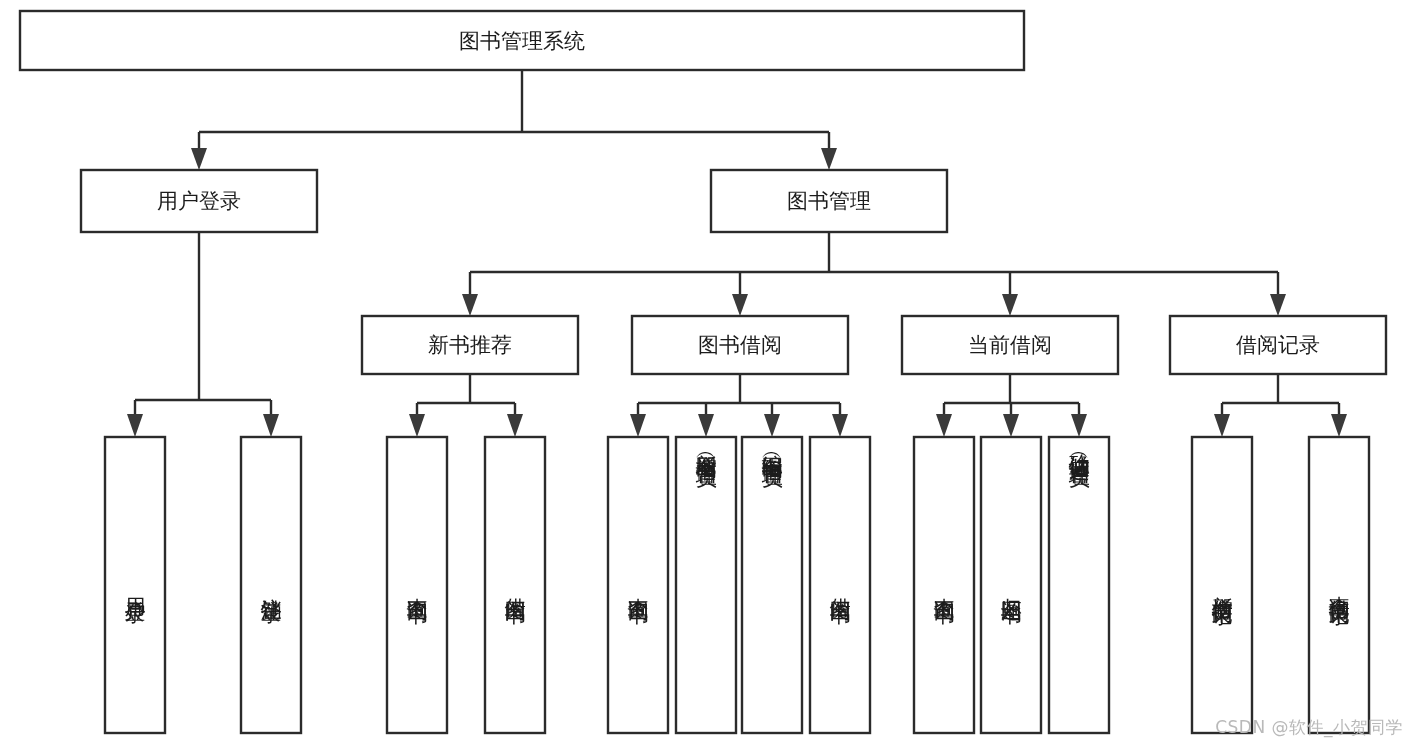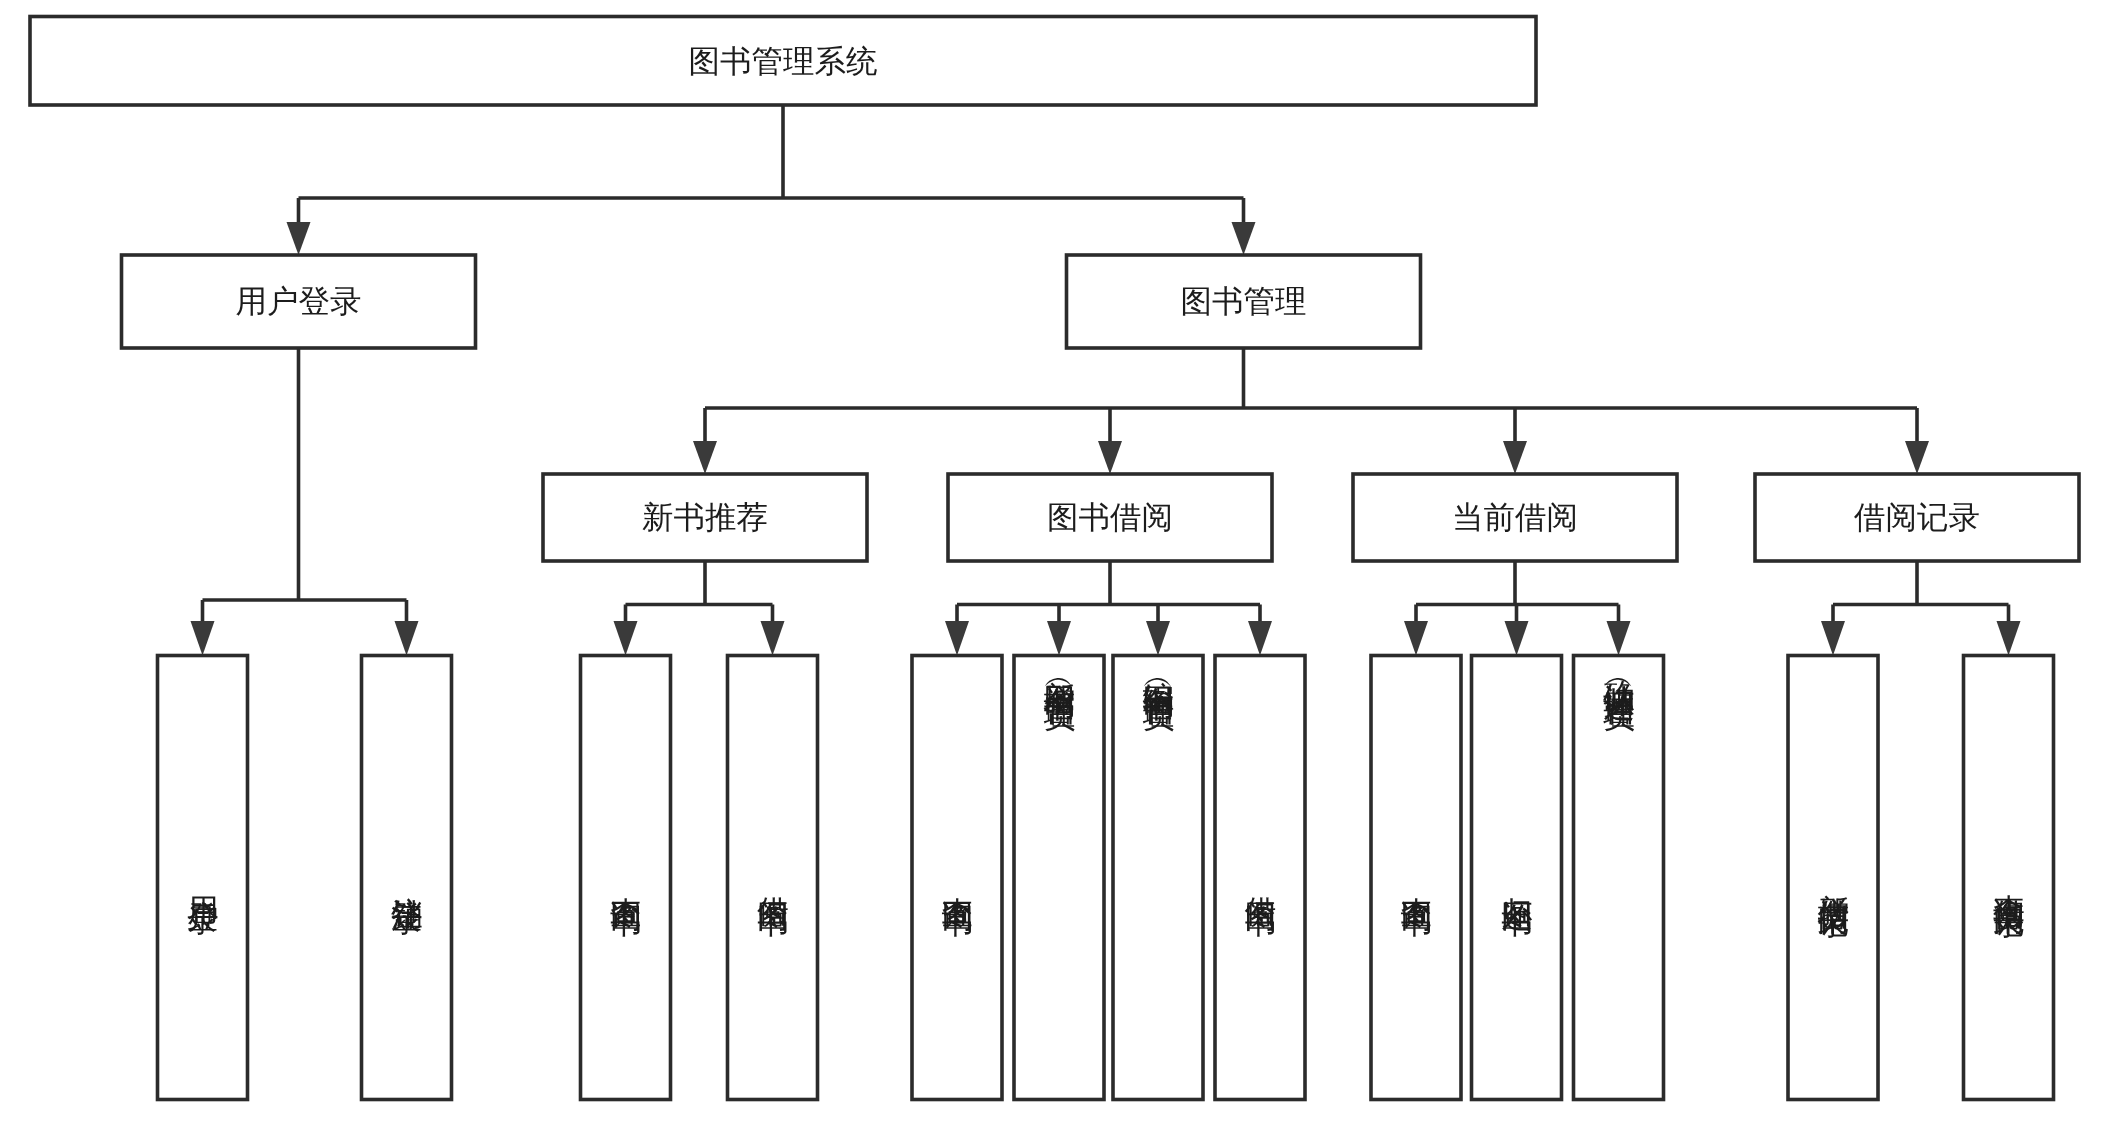--- a/index.html
+++ b/index.html
@@ -230,13 +230,14 @@
     <div class="vlabel">确认归还（管理员）</div>
   </div>
 
   <div class="vlabel-wrap" style="left:1192px; top:437px; width:60px; height:296px;">
     <div class="vlabel">新增借阅记录</div>
   </div>
   <div class="vlabel-wrap" style="left:1309px; top:437px; width:60px; height:296px;">
     <div class="vlabel">查询借阅记录</div>
   </div>
 
+  <div id="watermark">CSDN @软件_小贺同学</div>
 </div>
 
 </body></html>

